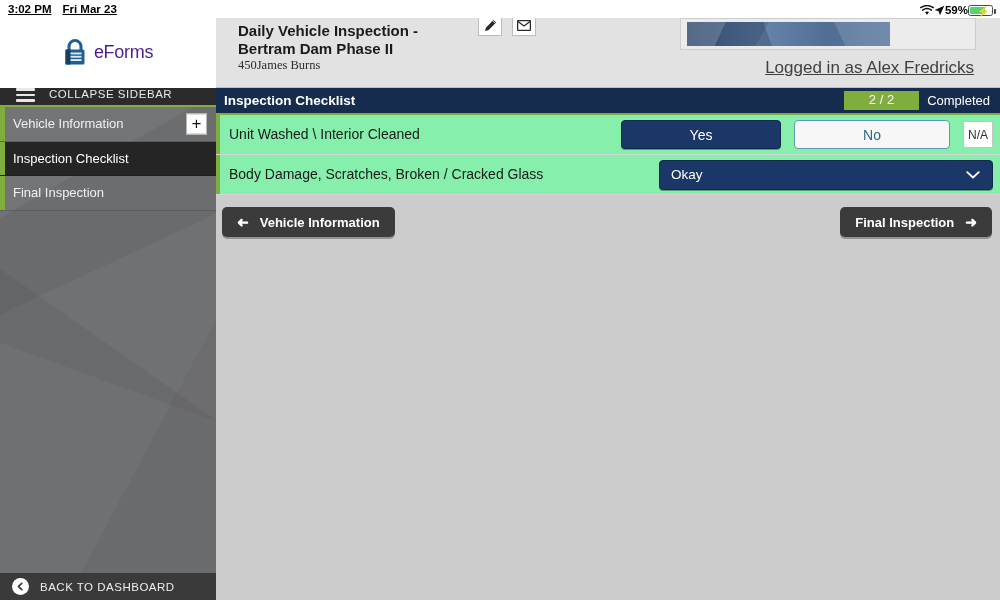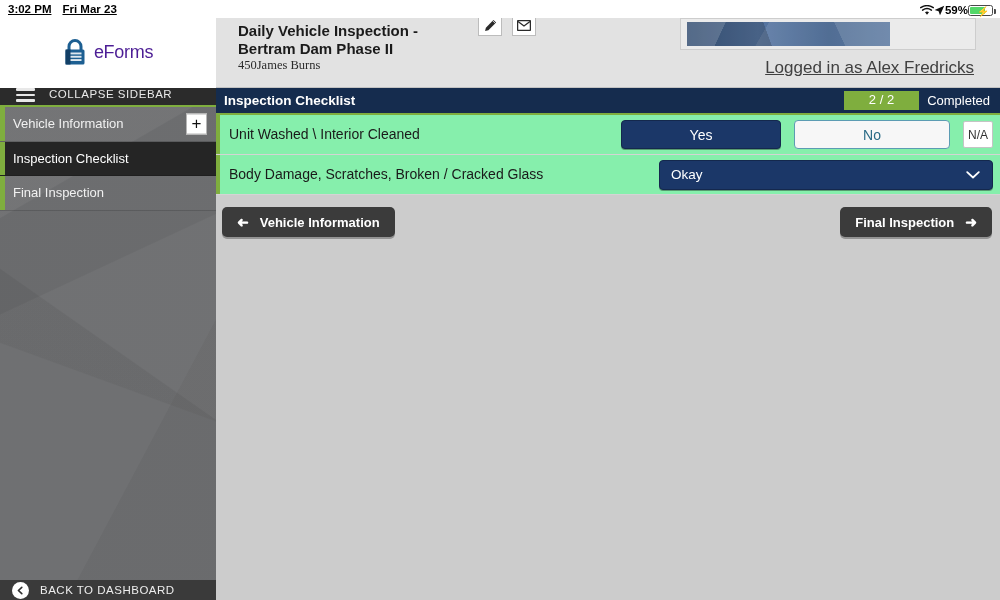--- a/index.html
+++ b/index.html
@@ -181,21 +181,21 @@
     font-size: 17px;
     line-height: 18px;
     text-align: center;
     font-weight: 400;
   }
 
   .sb-bottom {
     position: absolute;
     left: 0; bottom: 0;
     width: 216px;
-    height: 20px;
+    height: 27px;
     background: #3a3a3a;
     display: flex;
     align-items: center;
     gap: 11px;
     padding-left: 12px;
     z-index: 3;
   }
   .back-circle {
     width: 17px; height: 17px;
     border-radius: 50%;

